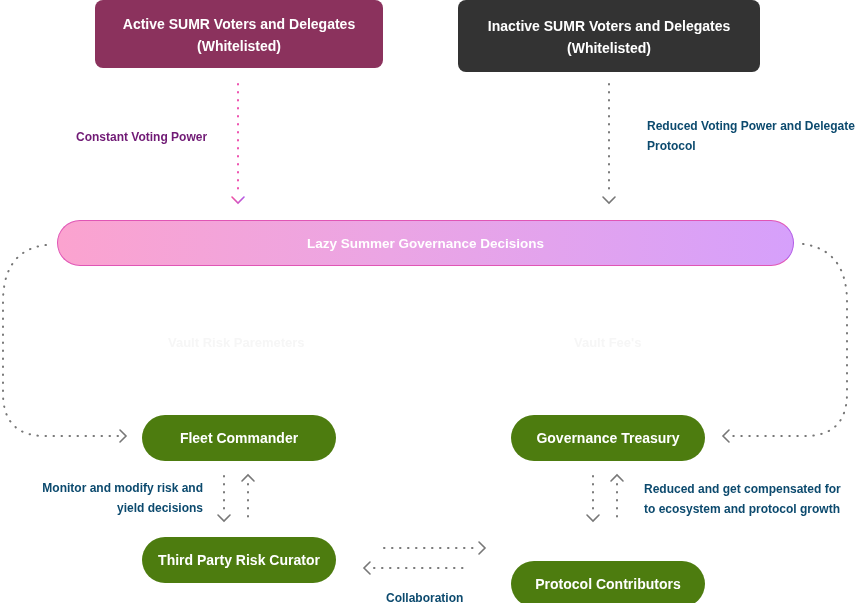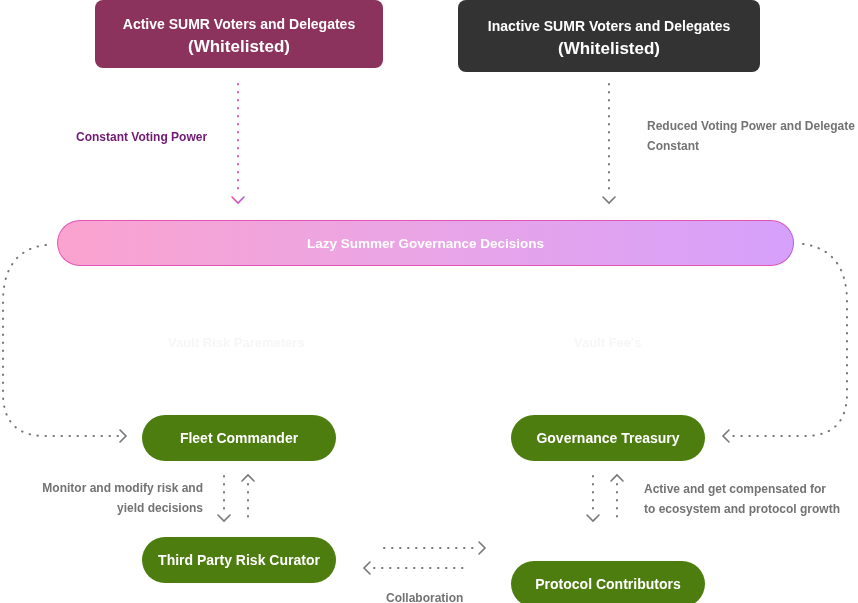--- a/index.html
+++ b/index.html
@@ -3,32 +3,32 @@
   <meta charset="utf-8">
   <style>
     html, body { margin: 0; padding: 0; background: #ffffff; }
     body { width: 858px; height: 603px; position: relative; overflow: hidden;
            font-family: "Liberation Sans", "DejaVu Sans", sans-serif; }
     .node { position: absolute; color: #ffffff; font-weight: 700; text-align: center;
             display: flex; flex-direction: column; align-items: center; justify-content: center;
             box-sizing: border-box; }
     .box-top { border-radius: 8px; }
     .box-top .t1 { font-size: 14px; line-height: 18px; }
-    .box-top .t2 { font-size: 17px; line-height: 15px; margin-top: 6px; }
+    .box-top .t2 { font-size: 14px; line-height: 15px; margin-top: 6px; }
     .active { left: 95px; top: 0; width: 288px; height: 68px; background: #8b325d; }
     .inactive { left: 458px; top: 0; width: 302px; height: 72px; background: #333333; }
     .pill { border-radius: 24px; font-size: 14px; background: #4d7c0f; height: 46px; }
     .fleet { left: 142px; top: 415px; width: 194px; }
     .treasury { left: 511px; top: 415px; width: 194px; }
     .curator { left: 142px; top: 537px; width: 194px; }
     .contrib { left: 511px; top: 561px; width: 194px; align-items: center; }
     .gov { left: 57px; top: 220px; width: 737px; height: 46px; border-radius: 23px;
            background: linear-gradient(90deg, #fba3cf 0%, #eba5e4 45%, #d6a0fb 100%);
            border: 1px solid #e055b5; border-right-color: #b15ae6; font-size: 13.5px; }
-    .lbl { position: absolute; font-size: 12px; line-height: 20px; color: #737373; font-weight: 600; }
+    .lbl { position: absolute; font-size: 12px; line-height: 20px; color: #0c4a6e; font-weight: 600; }
     .pink { color: #701a75; }
     .ghost { color: #f6f6f6; font-size: 13px; }
     svg.links { position: absolute; left: 0; top: 0; }
   </style>
 </head>
 <body>
 
 <svg class="links" width="858" height="603">
   <defs>
     <linearGradient id="pinkArrow" x1="0" x2="1">
@@ -71,39 +71,39 @@
   <div class="t1">Active SUMR Voters and Delegates</div>
   <div class="t2">(Whitelisted)</div>
 </div>
 <div class="node box-top inactive">
   <div class="t1">Inactive SUMR Voters and Delegates</div>
   <div class="t2">(Whitelisted)</div>
 </div>
 
 <div class="lbl pink" style="left:76px; top:127px;">Constant Voting Power</div>
 <div class="lbl" style="left:647px; top:116px;">Reduced Voting Power and Delegate</div>
-<div class="lbl" style="left:647px; top:136px;">Constant</div>
+<div class="lbl" style="left:647px; top:136px;">Protocol</div>
 
 <div class="node gov">
   <span>Lazy Summer Governance Decisions</span>
 </div>
 
 <div class="lbl ghost" style="left:168px; top:333px;">Vault Risk Paremeters</div>
 <div class="lbl ghost" style="left:574px; top:333px;">Vault Fee's</div>
 
 <div class="node pill fleet">
   <span>Fleet Commander</span>
 </div>
 <div class="node pill treasury">
   <span>Governance Treasury</span>
 </div>
 
 <div class="lbl" style="right:655px; top:478px; text-align:left;">Monitor and modify risk and</div>
 <div class="lbl" style="right:655px; top:498px; text-align:center;">yield decisions</div>
-<div class="lbl" style="left:644px; top:479px;">Active and get compensated for</div>
+<div class="lbl" style="left:644px; top:479px;">Reduced and get compensated for</div>
 <div class="lbl" style="left:644px; top:499px;text-align:right;">to ecosystem and protocol growth</div>
 
 <div class="node pill curator">
   <span>Third Party Risk Curator</span>
 </div>
 <div class="node pill contrib">
   <span>Protocol Contributors</span>
 </div>
 
 <div class="lbl" style="left:386px; top:588px;">Collaboration</div>

